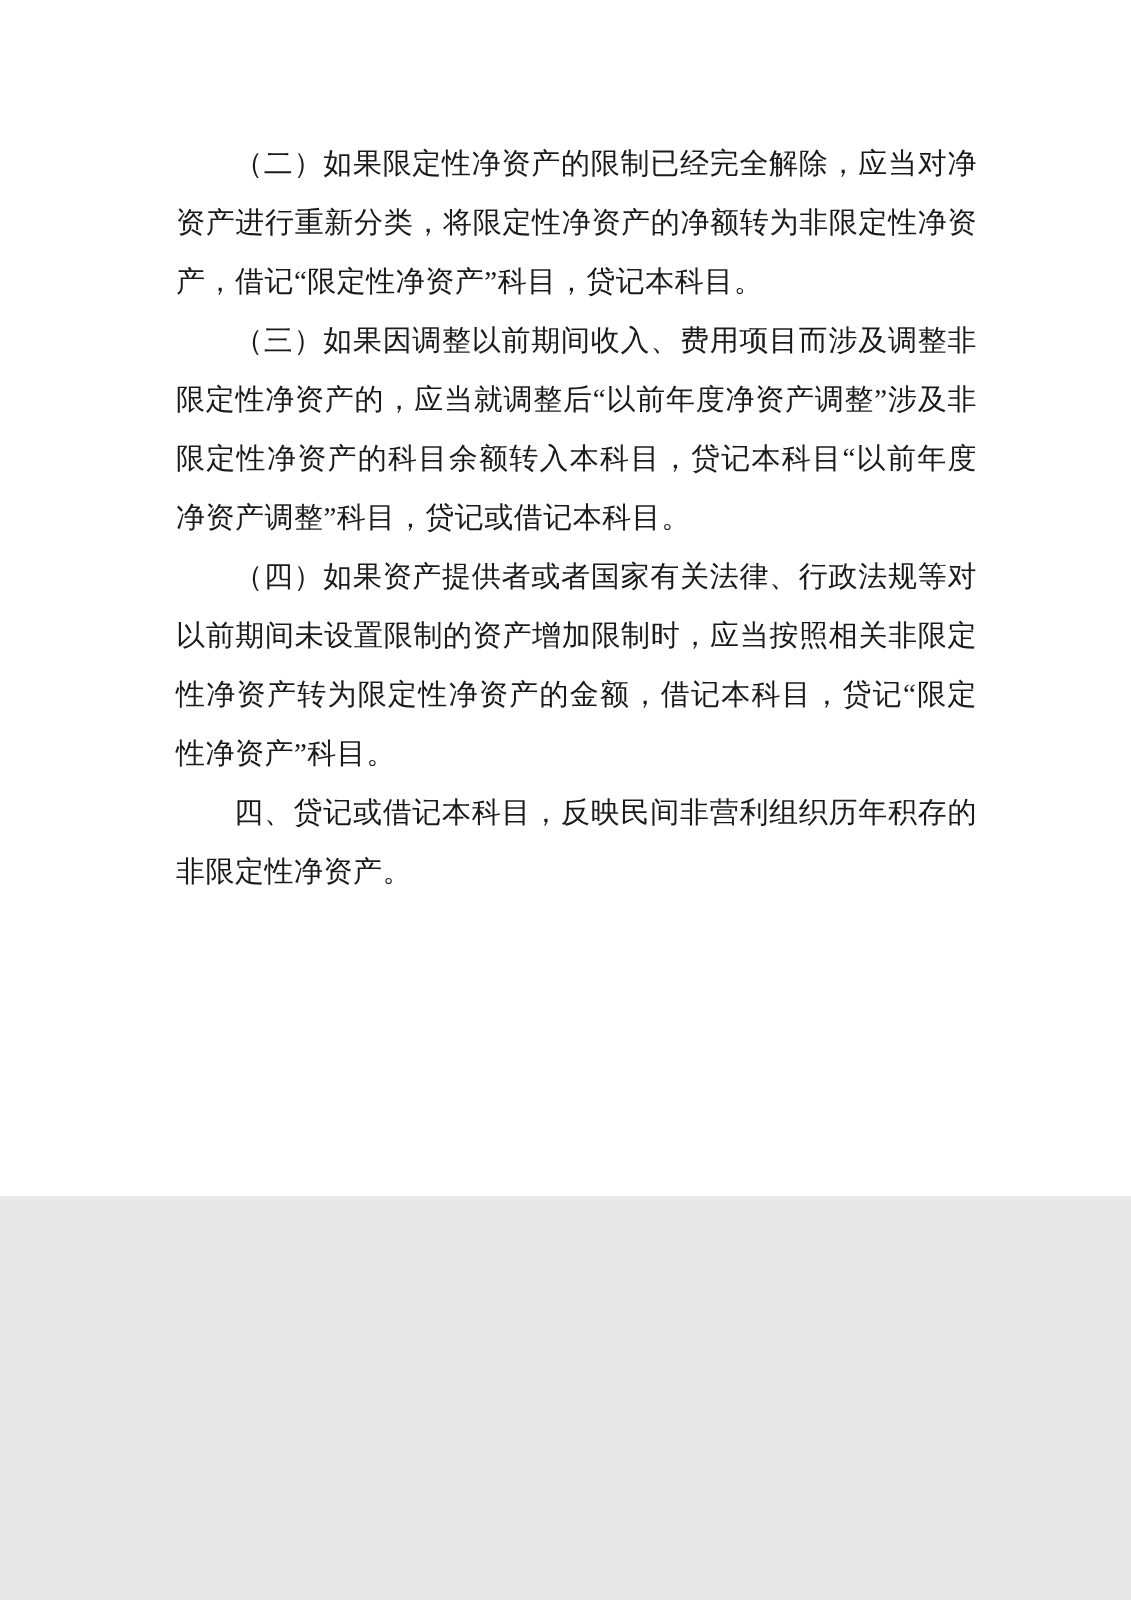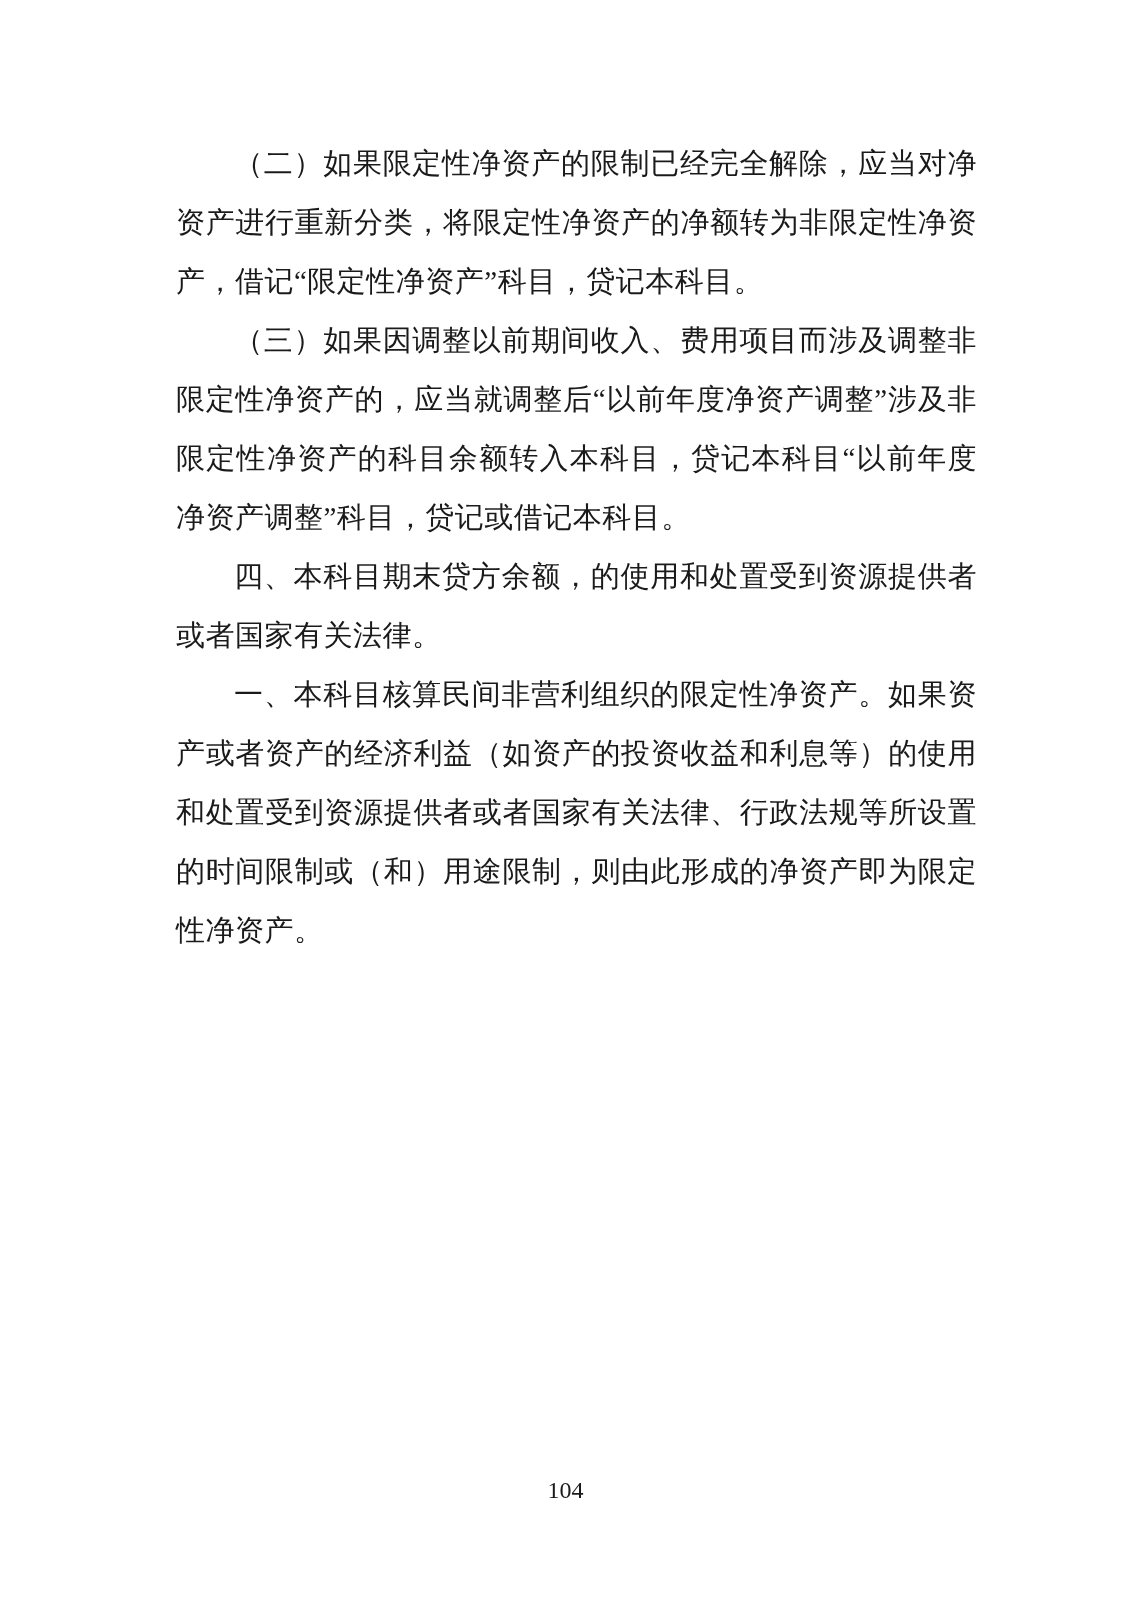--- a/index.html
+++ b/index.html
@@ -3,21 +3,21 @@
 <meta charset="utf-8">
 <style>
   html, body {
     margin: 0;
     padding: 0;
     background: #e8e8e8;
   }
   .page {
     position: relative;
     width: 1131px;
-    height: 1600px;
+    height: 1196px;
     margin: 0 auto;
     background: #ffffff;
     color: #1a1a1a;
     font-family: "Liberation Serif", "DejaVu Serif", serif;
     overflow: hidden;
   }
   .content {
     position: absolute;
     top: 134px;
     left: 176px;
@@ -53,17 +53,17 @@
     color: #1a1a1a;
   }
 </style>
 </head>
 <body>
 
 <div class="page">
   <div class="content">
     <p class="para">（二）如果限定性净资产的限制已经完全解除，应当对净资产进行重新分类，将限定性净资产的净额转为非限定性净资产，借记“限定性净资产”科目，贷记本科目。</p>
     <p class="para">（三）如果因调整以前期间收入、费用项目而涉及调整非限定性净资产的，应当就调整后“以前年度净资产调整”涉及非限定性净资产的科目余额转入本科目，贷记本科目“以前年度净资产调整”科目，贷记或借记本科目。</p>
-    <p class="para">四、本科目期末贷方余额，的使用和处置受到资源提供者或者国家有关法律。</p>
-    <p class="para">一、本科目核算民间非营利组织的限定性净资产。如果资产或者资产的经济利益（如资产的投资收益和利息等）的使用和处置受到资源提供者或者国家有关法律、行政法规等所设置的时间限制或（和）用途限制，则由此形成的净资产即为限定性净资产。</p>
+    <p class="para">（四）如果资产提供者或者国家有关法律、行政法规等对以前期间未设置限制的资产增加限制时，应当按照相关非限定性净资产转为限定性净资产的金额，借记本科目，贷记“限定性净资产”科目。</p>
+    <p class="para">四、贷记或借记本科目，反映民间非营利组织历年积存的非限定性净资产。</p>
   </div>
   <div class="page-number">104</div>
 </div>
 
 </body></html>

